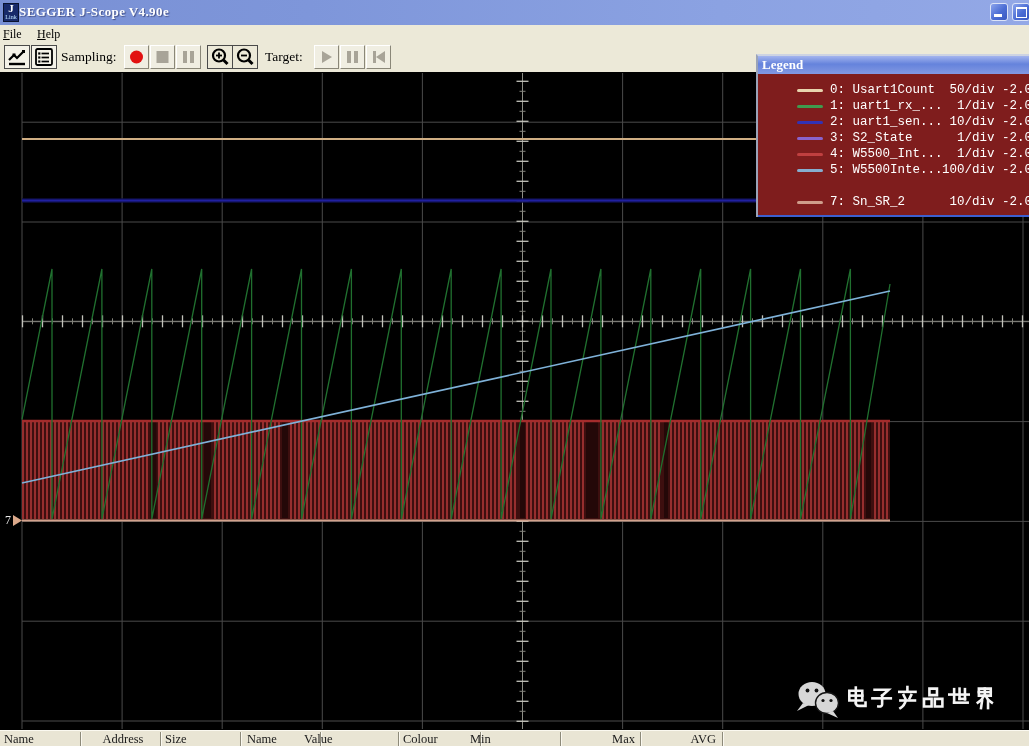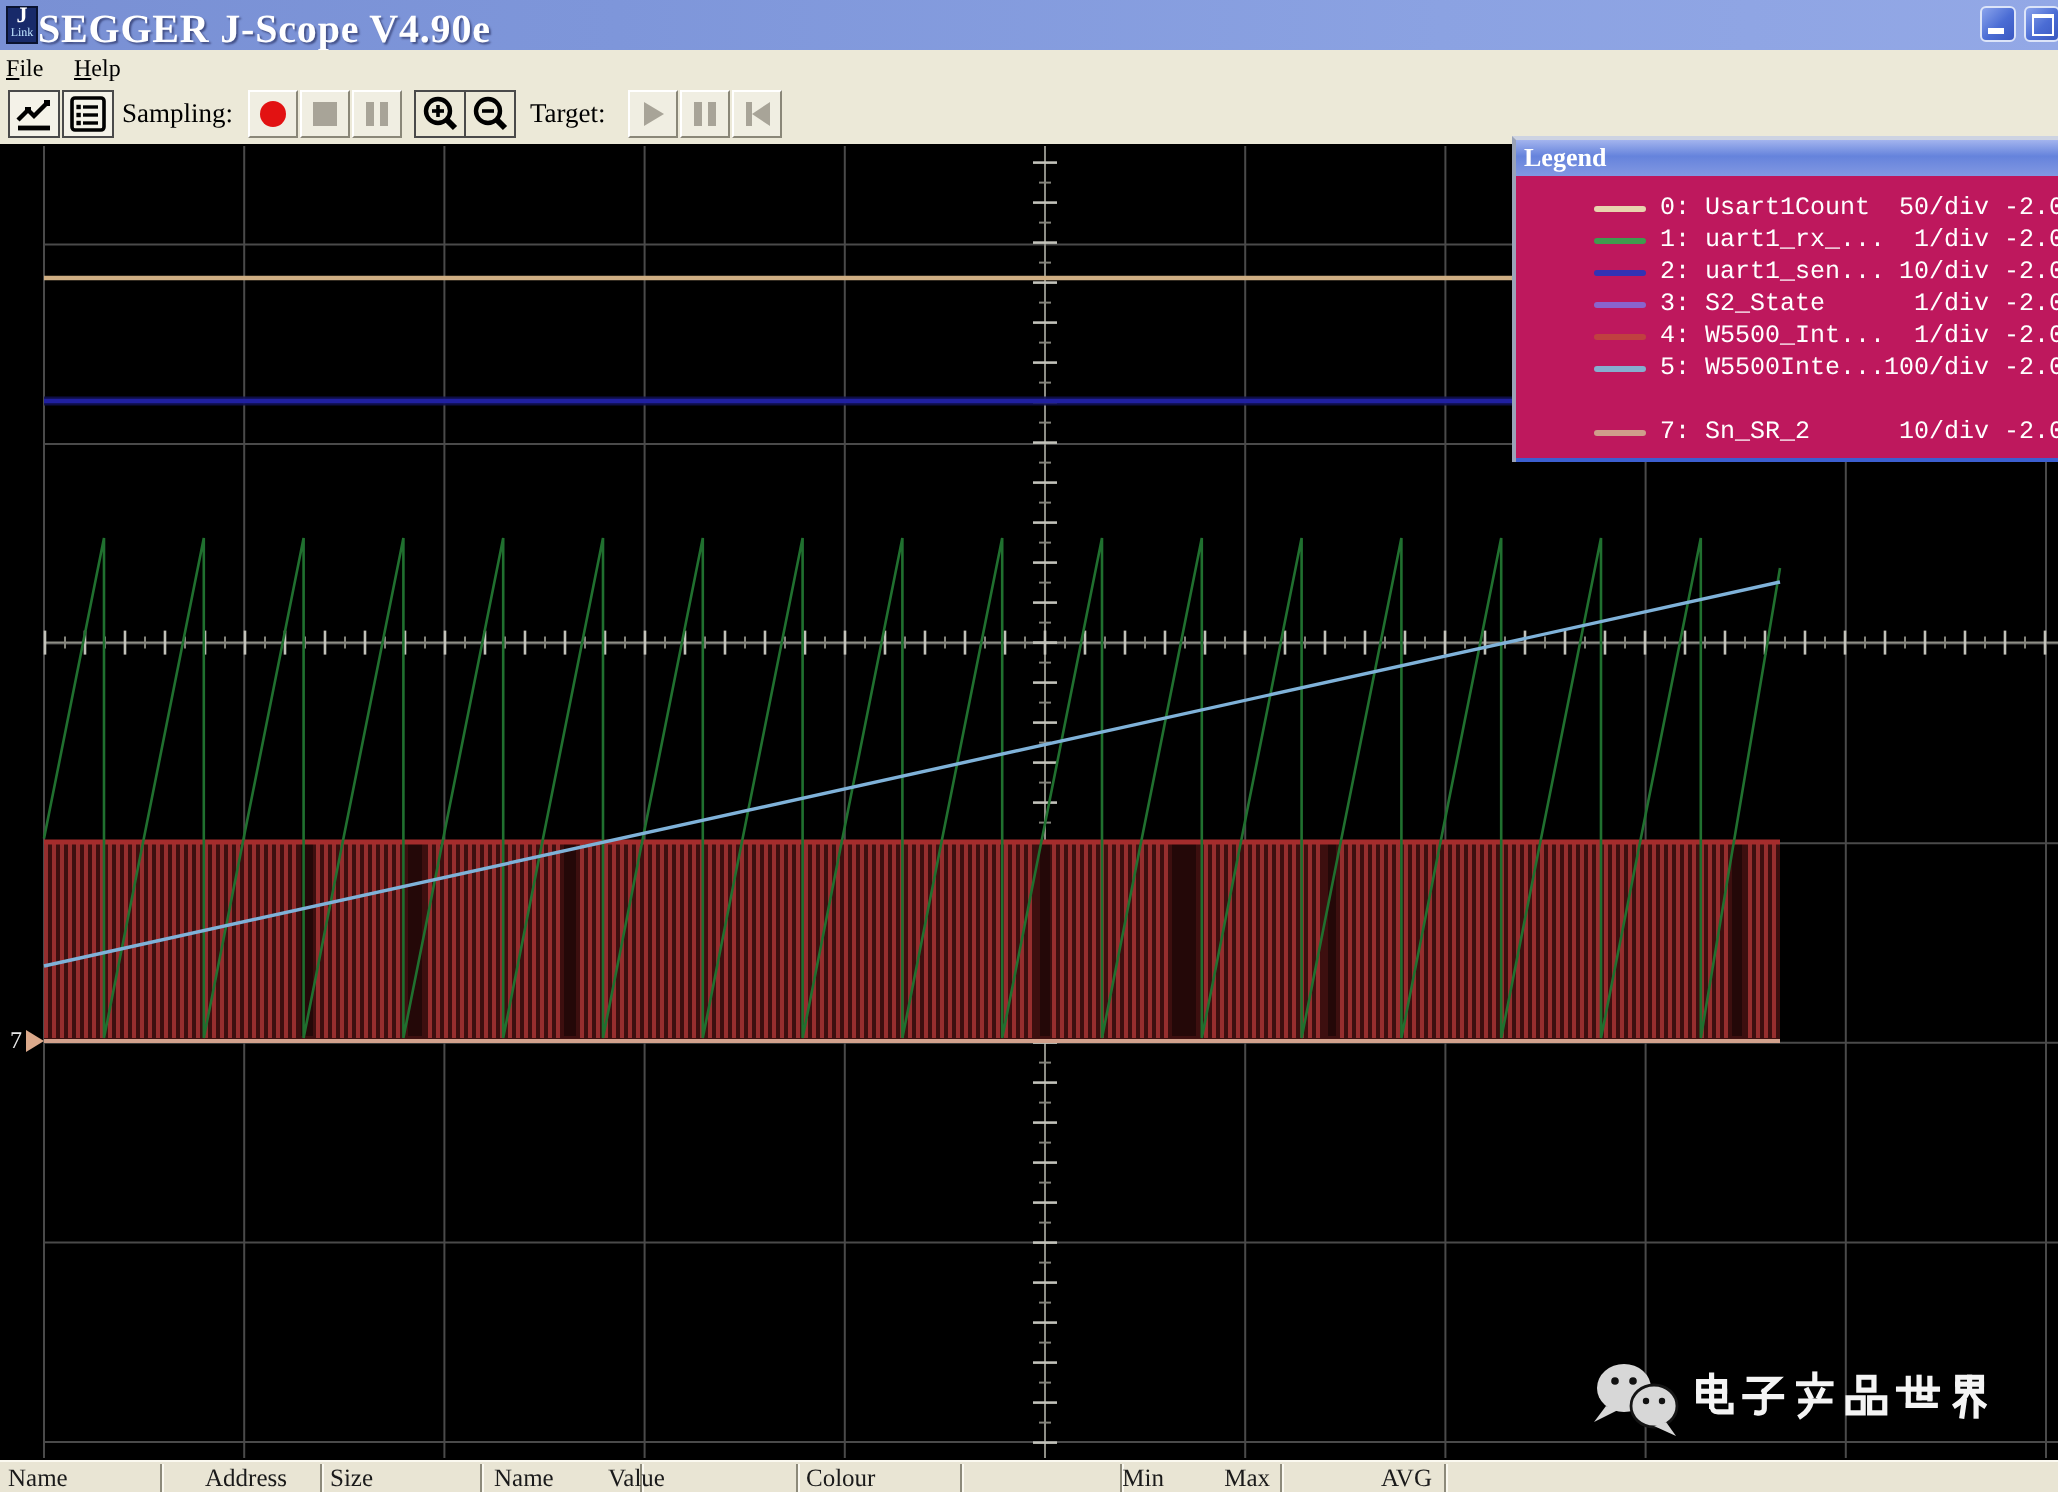--- a/index.html
+++ b/index.html
@@ -1,20 +1,20 @@
 <!DOCTYPE html>
 <html><head><meta charset="utf-8">
 <style>
   html,body{margin:0;padding:0;width:1029px;height:746px;overflow:hidden;background:#000;
     font-family:"Liberation Serif",serif;}
   .abs{position:absolute;}
   
   #title{left:0;top:0;width:1029px;height:25px;
     background:linear-gradient(90deg,#7990d4 0%,#7e96da 30%,#8ba2e2 70%,#93a8e6 100%);}
-  #title .cap{position:absolute;left:19px;top:4px;color:#fff;font-size:20px;font-weight:bold;
+  #title .cap{position:absolute;left:19px;top:4px;color:#fff;font-size:13px;font-weight:bold;
     letter-spacing:0.4px;text-shadow:1px 1px 1px rgba(0,0,40,.45);white-space:pre;}
   #jicon{left:3px;top:3px;width:14px;height:17px;background:#182a6a;border:1px solid #0a1330;
     color:#fff;}
   #jicon .j{position:absolute;left:0;top:-2px;width:14px;text-align:center;font-size:11px;font-weight:bold;}
   #jicon .lnk{position:absolute;left:0;top:10px;width:14px;text-align:center;font-size:6px;color:#bfe4ff;}
   .winbtn{position:absolute;top:3px;width:18px;height:18px;border-radius:3px;
     background:linear-gradient(135deg,#8ba4ec 0%,#4a6cd4 55%,#3a58c0 100%);
     border:1px solid #dce4f8;box-sizing:border-box;}
   #btnmin{left:990px;}
   #btnmax{left:1012px;width:18px;}
@@ -28,21 +28,21 @@
   #toolbar{left:0;top:43px;width:1029px;height:29px;background:#ece9d8;border-bottom:1px solid #878371;}
   .tbtn{position:absolute;top:2px;width:25px;height:24px;background:#f0eee2;
     border-top:1px solid #fff;border-left:1px solid #fff;
     border-right:1px solid #8a8778;border-bottom:1px solid #8a8778;box-sizing:border-box;}
   .tbtn2{position:absolute;top:2px;width:26px;height:24px;background:#f4f2e8;
     border:1px solid #4a4a4a;box-sizing:border-box;}
   .tlabel{position:absolute;top:6px;color:#000000;font-size:13.5px;}
   
   #plot{left:0;top:72px;width:1029px;height:658px;background:#000;}
   
-  #legend{left:756px;top:68px;width:273px;height:163px;background:#be185d;
+  #legend{left:756px;top:54px;width:273px;height:163px;background:#7f1d1d;
     border-left:2px solid #9aa3b8;border-top:2px solid #cdd3e2;box-sizing:border-box;}
   #ltitle{position:absolute;left:0;top:0;width:271px;height:18px;
     background:linear-gradient(180deg,#a3b4ee 0%,#6583dc 45%,#8298e2 100%);
     color:#fff;font-size:13px;font-weight:bold;font-family:"Liberation Serif",serif;}
   #ltitle span{position:absolute;left:4px;top:1px;}
   #lbot{position:absolute;left:0;bottom:0;width:271px;height:2px;background:#3c5fd0;}
   .lrow{position:absolute;left:0;width:271px;height:16px;color:#fff;font-size:12.5px;
     font-family:"Liberation Mono",monospace;margin-left:33px;}
   .lsw{position:absolute;left:6px;top:7px;width:26px;height:3px;border-radius:2px;}
   .lname{position:absolute;left:39px;top:1px;white-space:pre;}
@@ -438,16 +438,16 @@
 <span class="ssep" style="left:480px"></span>
 <span class="ssep" style="left:560px"></span>
 <span class="ssep" style="left:640px"></span>
 <span class="ssep" style="left:722px"></span>
 <span class="slab" style="left:4px">Name</span>
 <span class="slab" style="left:83px;width:80px;text-align:center">Address</span>
 <span class="slab" style="left:165px">Size</span>
 <span class="slab" style="left:247px">Name</span>
 <span class="slab" style="left:304px;width:80px;">Value</span>
 <span class="slab" style="left:403px">Colour</span>
-<span class="slab" style="left:502px;width:80px;text-align:right">Min</span>
+<span class="slab" style="left:470px;width:80px;">Min</span>
 <span class="slab" style="left:555px;width:80px;text-align:right">Max</span>
 <span class="slab" style="left:636px;width:80px;text-align:right">AVG</span>
 </div>
 
 </body></html>

